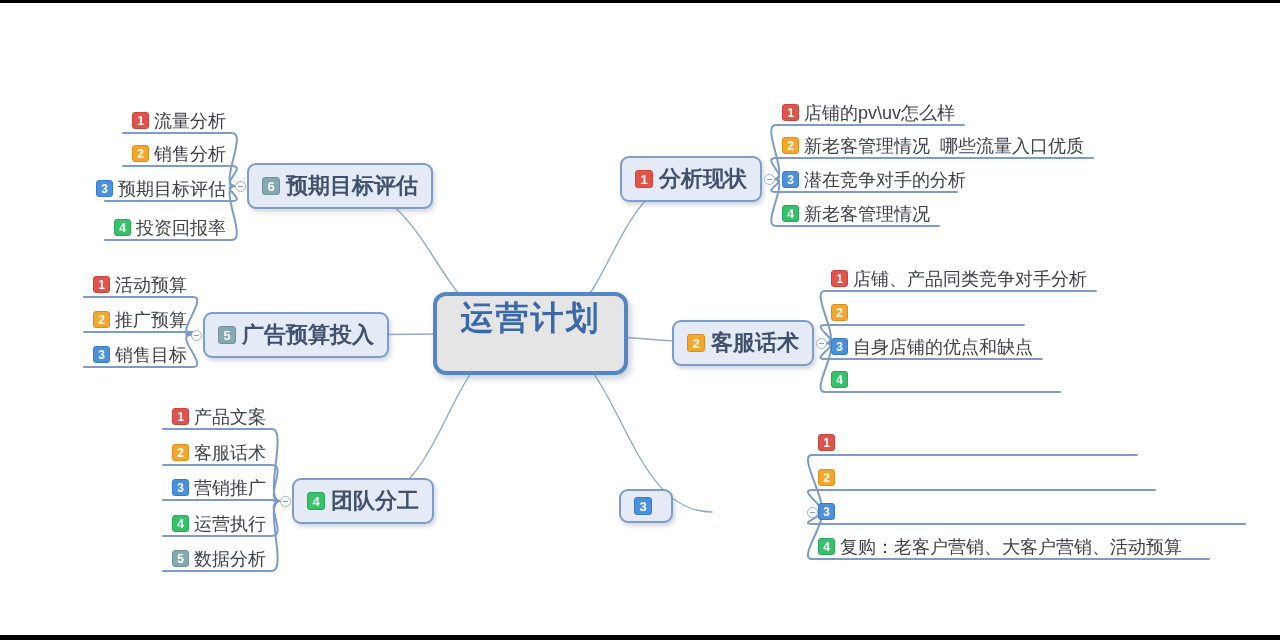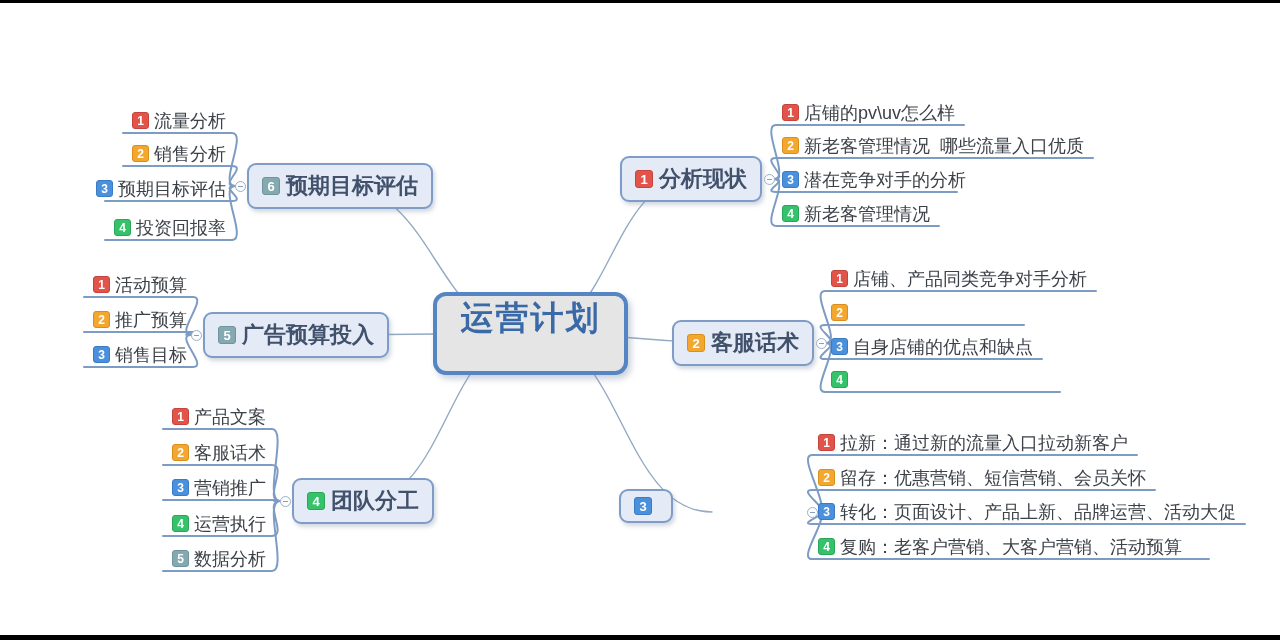--- a/index.html
+++ b/index.html
@@ -137,29 +137,26 @@
       <span class="badge" data-color="green">4</span>
     </div>
   </div>
 
   <div class="branch-group">
     <div class="node" style="left:619px;top:489px;">
       <span class="badge" data-color="blue">3</span>
     </div>
     <div class="child" style="left:812px;top:429px;">
       <span class="badge" data-color="red">1</span>
-      <span class="txt">拉新：通过新的流量入口拉动新客户</span>
     </div>
     <div class="child" style="left:812px;top:464px;">
       <span class="badge" data-color="orange">2</span>
-      <span class="txt">留存：优惠营销、短信营销、会员关怀</span>
     </div>
     <div class="child" style="left:812px;top:498px;">
       <span class="badge" data-color="blue">3</span>
-      <span class="txt">转化：页面设计、产品上新、品牌运营、活动大促</span>
     </div>
     <div class="child" style="left:812px;top:533px;">
       <span class="badge" data-color="green">4</span>
       <span class="txt">复购：老客户营销、大客户营销、活动预算</span>
     </div>
   </div>
 
   <div class="branch-group">
     <div class="node" style="left:292px;top:478px;">
       <span class="badge" data-color="green">4</span>

